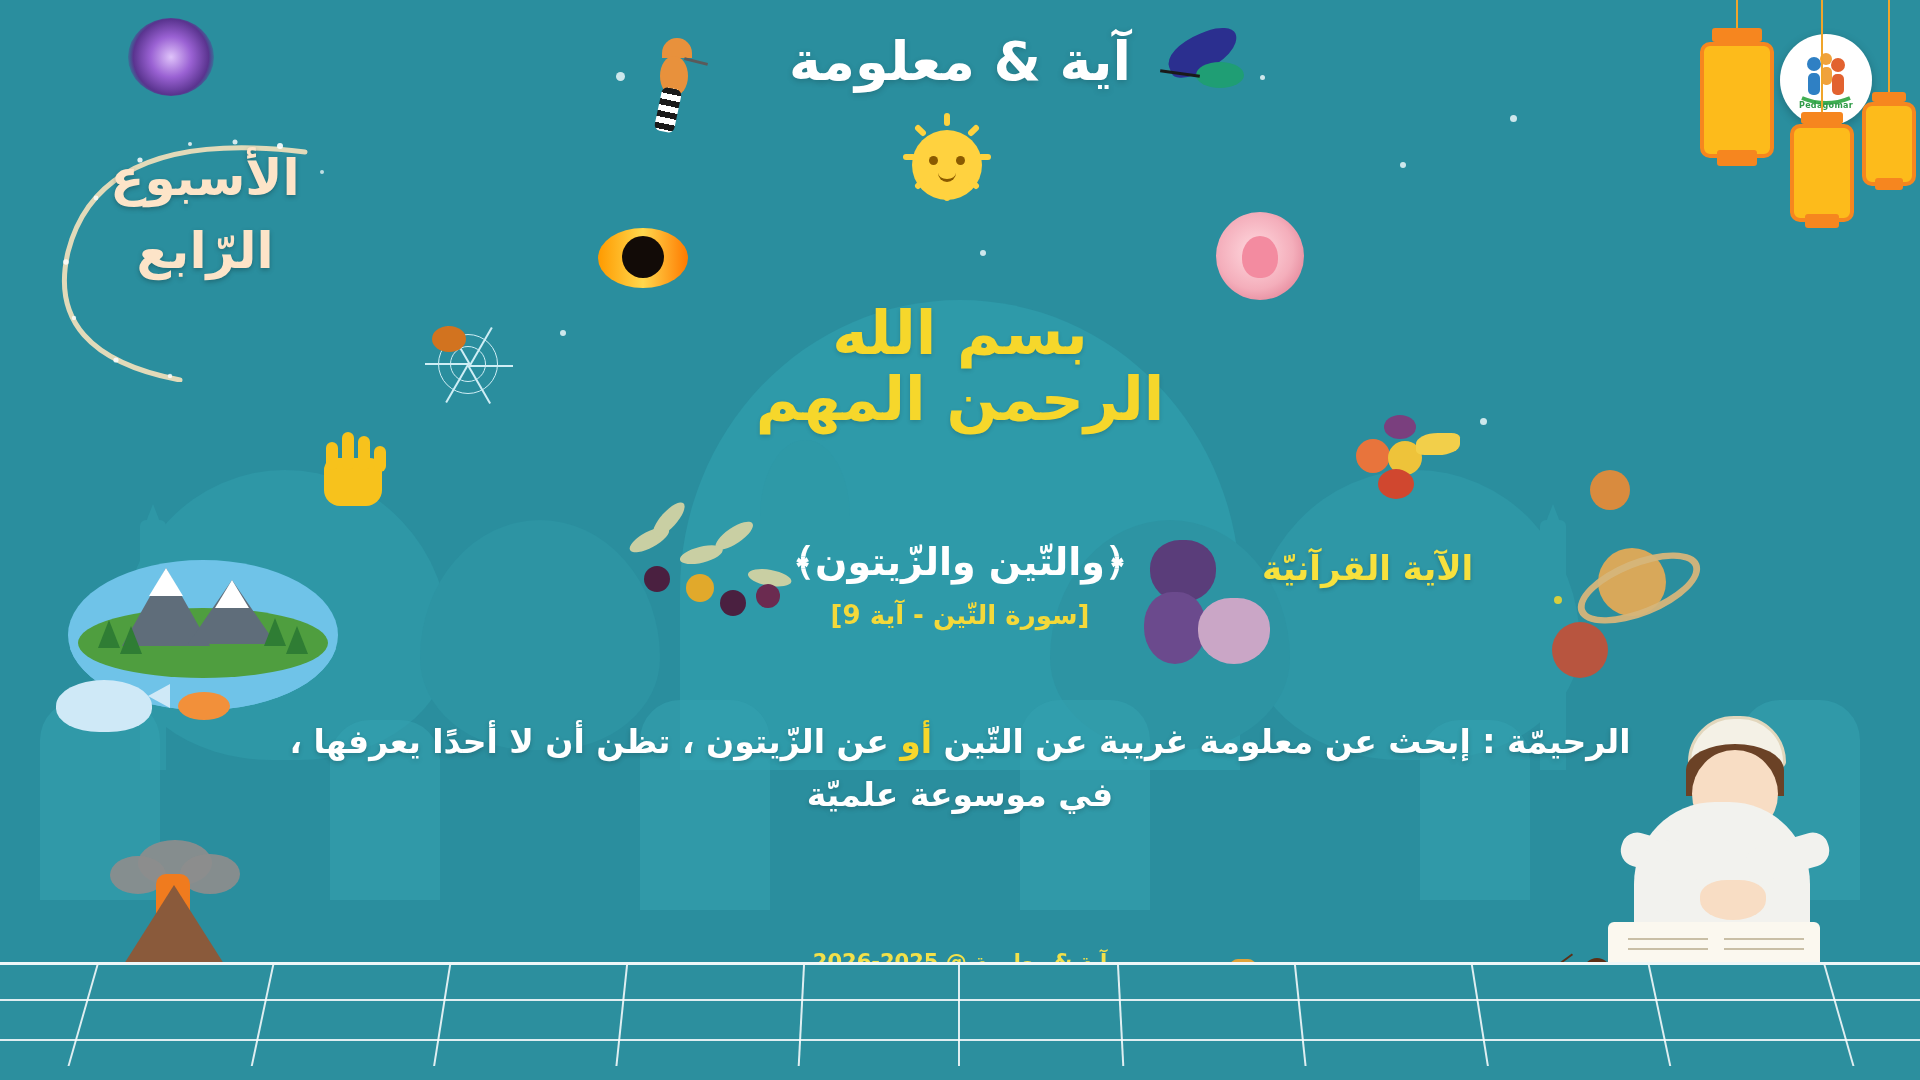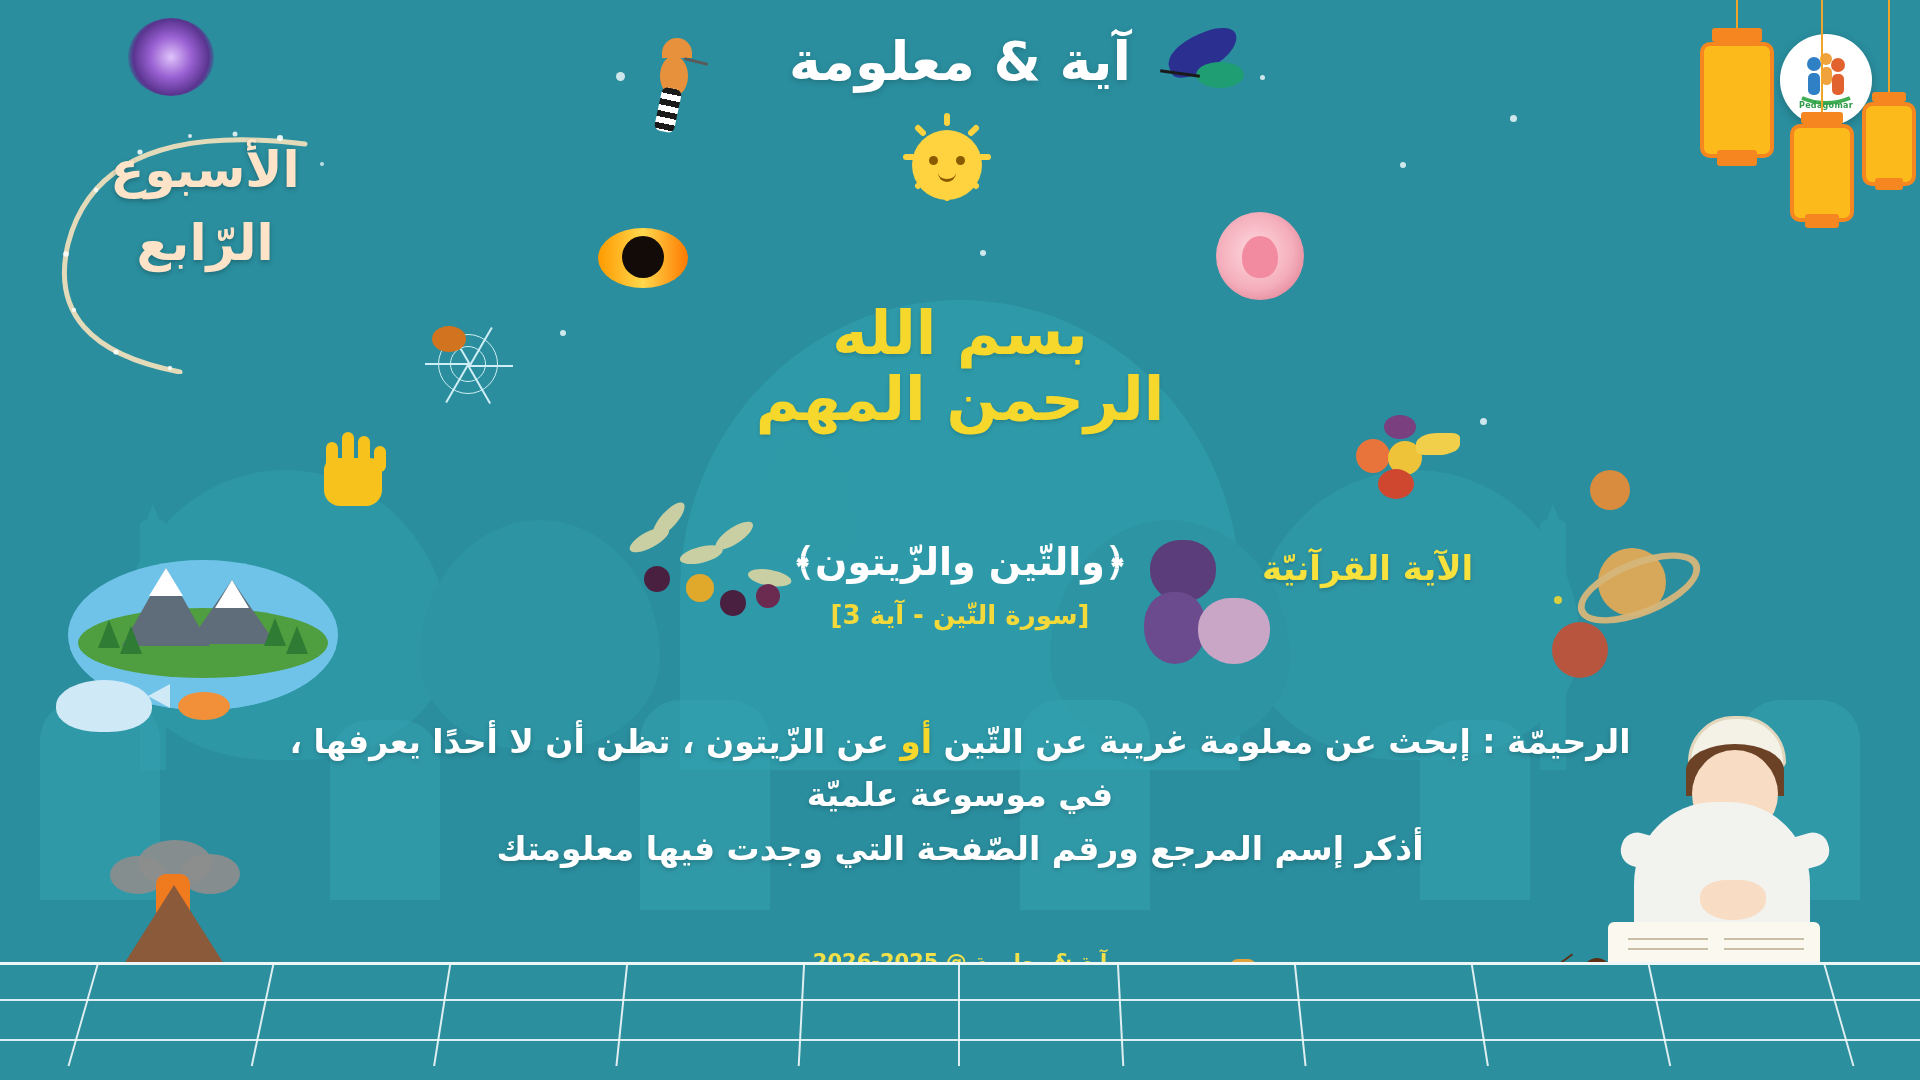--- a/index.html
+++ b/index.html
@@ -32,21 +32,21 @@
   .floorcap{position:absolute;left:0;right:0;bottom:0;height:14px;background:#2c8f9e;}
 
   
   .title{
     position:absolute;top:30px;left:0;right:0;text-align:center;
     color:#ffffff;font-size:54px;font-weight:700;letter-spacing:2px;
     text-shadow:0 2px 6px rgba(0,0,0,.18);
   }
 
   
-  .weekwrap{position:absolute;left:40px;top:104px;width:330px;height:240px;}
+  .weekwrap{position:absolute;left:40px;top:112px;width:330px;height:240px;}
   .week-text{position:absolute;left:0;top:30px;width:330px;text-align:center;
     color:#fde4c8;font-size:50px;font-weight:700;line-height:1.45;
     text-shadow:0 2px 5px rgba(0,0,0,.25);}
 
   
   .basmala{position:absolute;left:50%;transform:translateX(-50%);top:300px;width:420px;text-align:center;
     color:#f6d72b;font-size:60px;font-weight:700;line-height:1.1;
     text-shadow:0 2px 4px rgba(0,0,0,.15);}
   .ayah{position:absolute;left:50%;transform:translateX(-50%);top:540px;width:620px;text-align:center;
     color:#ffffff;font-size:38px;font-weight:700;}
@@ -422,27 +422,26 @@
     <div class="book"></div>
     <div class="line" style="left:48px;top:228px;width:80px;"></div>
     <div class="line" style="left:48px;top:238px;width:80px;"></div>
     <div class="line" style="left:144px;top:228px;width:80px;"></div>
     <div class="line" style="left:144px;top:238px;width:80px;"></div>
     <div class="stand"></div>
   </div>
 
   <div class="basmala">بسم الله الرحمن المهم</div>
   <div class="ayah">﴿والتّين والزّيتون﴾</div>
-  <div class="ayah-src">[سورة التّين - آية 3]</div>
+  <div class="ayah-src">[سورة التّين - آية 9]</div>
   <div class="ayah-label">الآية القرآنيّة</div>
 
   <div class="task">
     <div><span>الرحيمّة : إبحث عن معلومة غريبة عن التّين </span><span class="hl">أو</span><span> عن الزّيتون ، تظن أن لا أحدًا يعرفها ،</span></div>
     <div class="l2">في موسوعة علميّة</div>
-    <div class="l3">أذكر إسم المرجع ورقم الصّفحة التي وجدت فيها معلومتك</div>
   </div>
 
   <div class="footer">آية &amp; معلومة @ 2025-2026</div>
 
   <div class="floor">
     <div class="gline" style="left:0;right:0;top:34px;height:2px;"></div>
     <div class="gline" style="left:0;right:0;top:74px;height:2px;"></div>
     <div class="gline" style="left:0;right:0;top:104px;height:2px;"></div>
     <div class="gline" style="left:80px;top:0;bottom:0;width:2px;transform:skewX(-16deg);"></div>
     <div class="gline" style="left:260px;top:0;bottom:0;width:2px;transform:skewX(-12deg);"></div>

